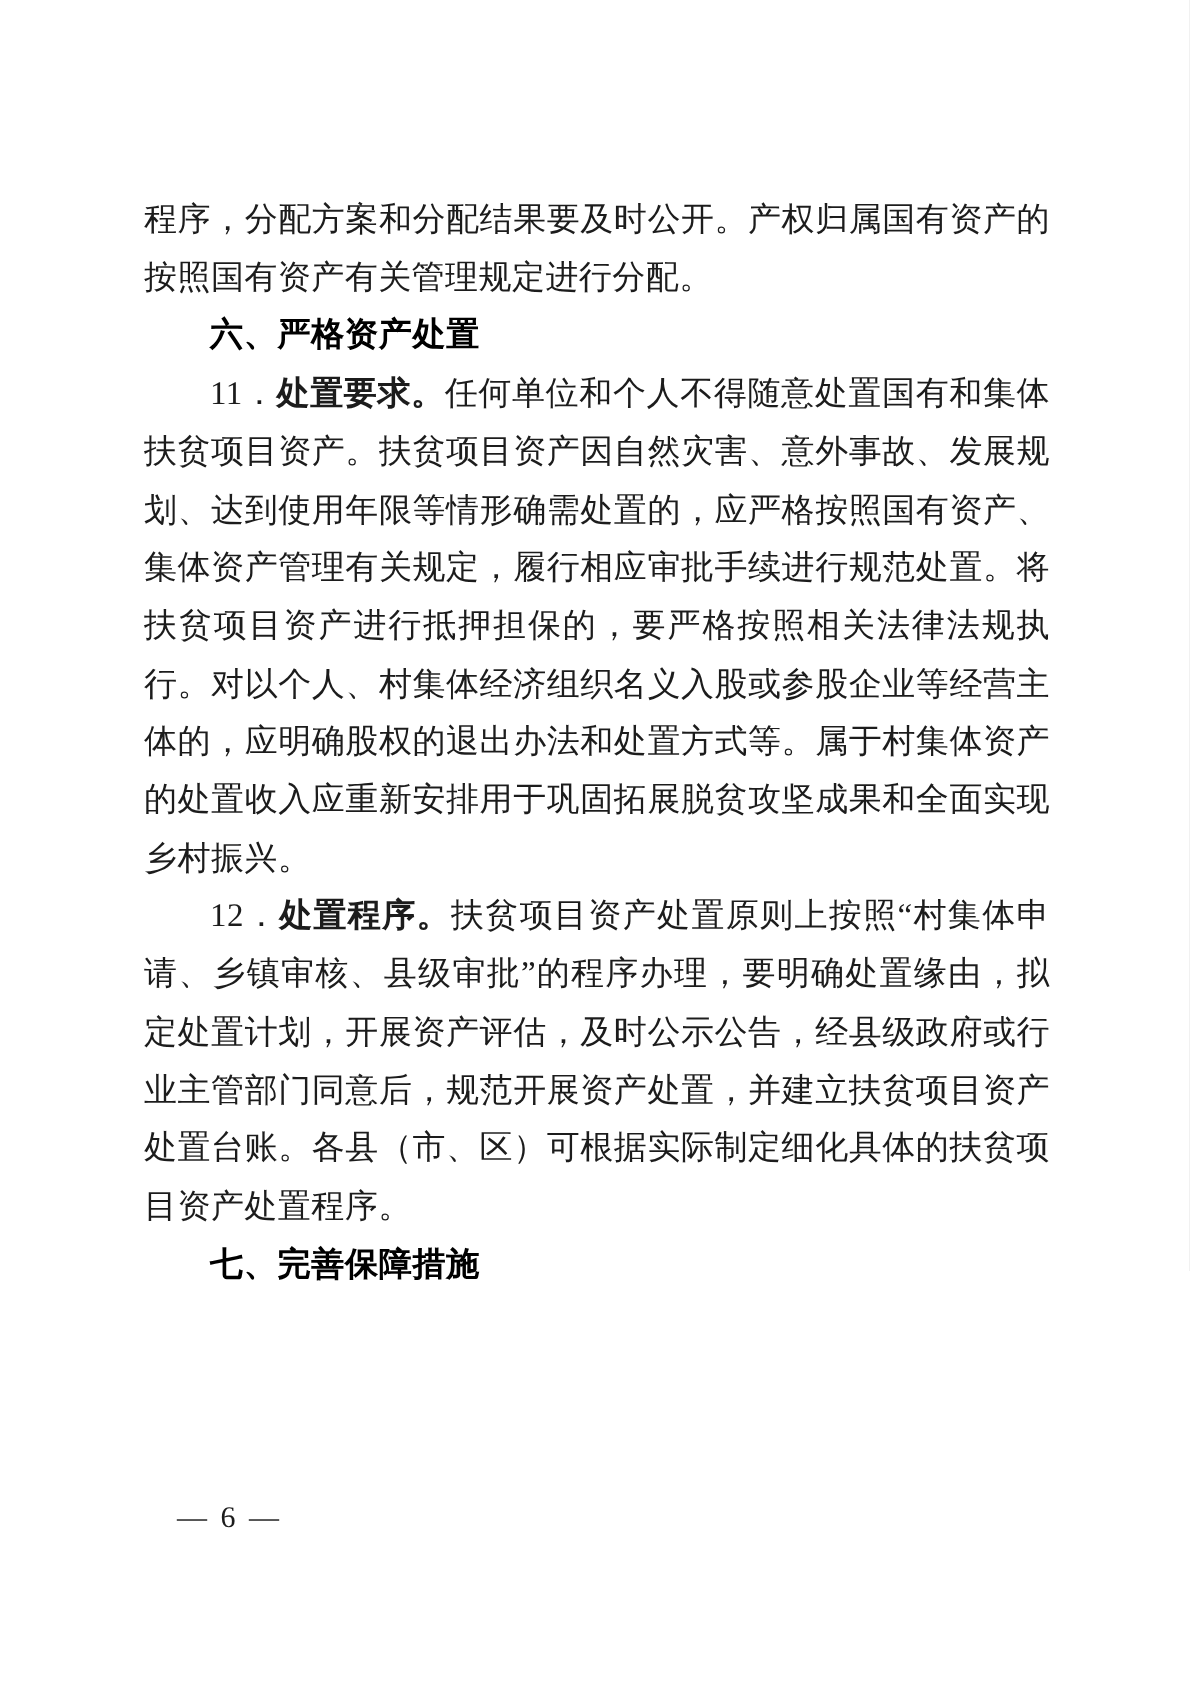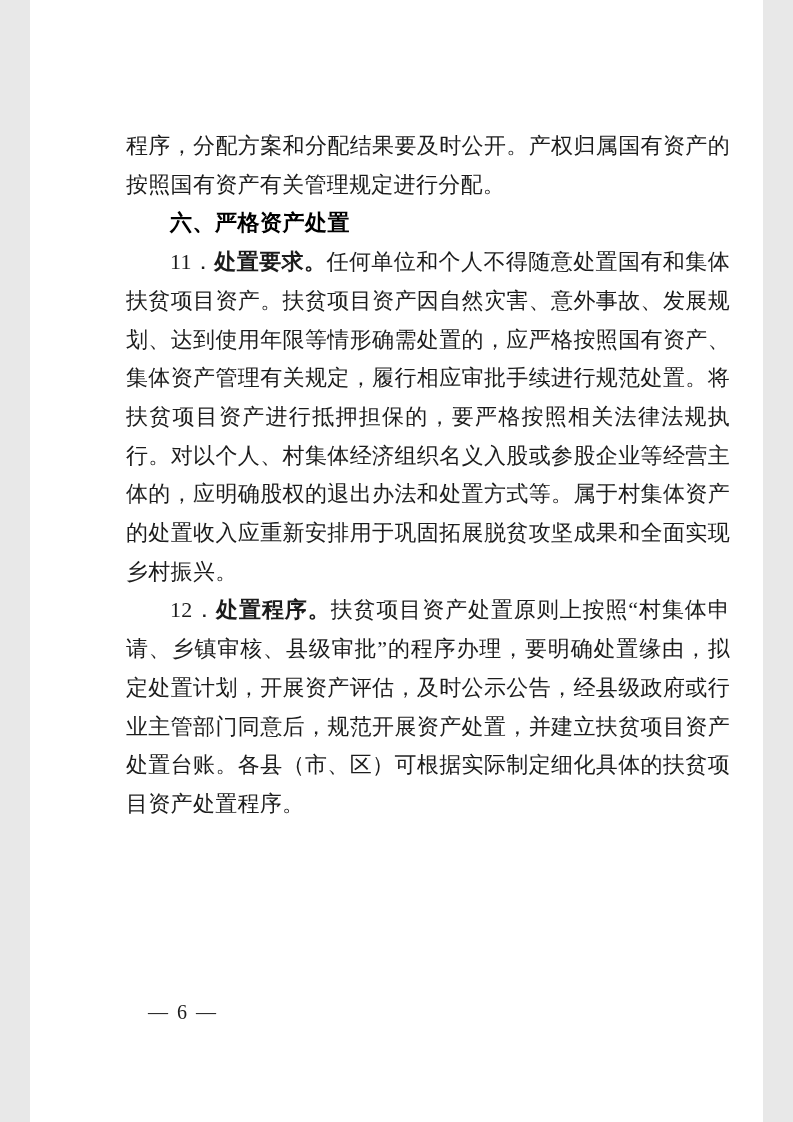--- a/index.html
+++ b/index.html
@@ -2,21 +2,21 @@
 <html><head>
 <meta charset="utf-8">
 <style>
   html, body {
     margin: 0;
     padding: 0;
     background: #e8e8e8;
   }
   .page {
     position: relative;
-    width: 733px;
+    width: 793px;
     height: 1122px;
     margin: 0 auto;
     background: #ffffff;
     overflow: hidden;
   }
   .content {
     position: absolute;
     left: 96px;
     top: 127px;
     width: 604px;
@@ -62,15 +62,16 @@
 </style>
 </head>
 <body>
 
 <div class="page">
   <div class="content">
       <p class="body"><span>程序，分配方案和分配结果要及时公开。产权归属国有资产的按照国有资产有关管理规定进行分配。</span></p>
       <p class="heading"><span class="bold">六、严格资产处置</span></p>
       <p class="body indent"><span>11．</span><span class="bold">处置要求。</span><span>任何单位和个人不得随意处置国有和集体扶贫项目资产。扶贫项目资产因自然灾害、意外事故、发展规划、达到使用年限等情形确需处置的，应严格按照国有资产、集体资产管理有关规定，履行相应审批手续进行规范处置。将扶贫项目资产进行抵押担保的，要严格按照相关法律法规执行。对以个人、村集体经济组织名义入股或参股企业等经营主体的，应明确股权的退出办法和处置方式等。属于村集体资产的处置收入应重新安排用于巩固拓展脱贫攻坚成果和全面实现乡村振兴。</span></p>
       <p class="body indent"><span>12．</span><span class="bold">处置程序。</span><span>扶贫项目资产处置原则上按照“村集体申请、乡镇审核、县级审批”的程序办理，要明确处置缘由，拟定处置计划，开展资产评估，及时公示公告，经县级政府或行业主管部门同意后，规范开展资产处置，并建立扶贫项目资产处置台账。各县（市、区）可根据实际制定细化具体的扶贫项目资产处置程序。</span></p>
+      <p class="heading"><span class="bold">七、完善保障措施</span></p>
     </div>
   <div class="page-number">— 6 —</div>
 </div>
 
 </body></html>

